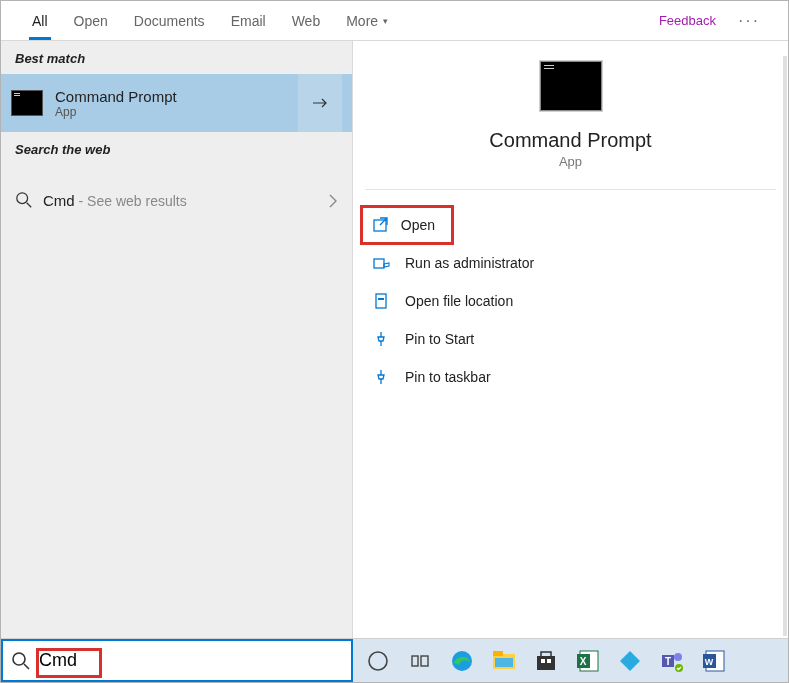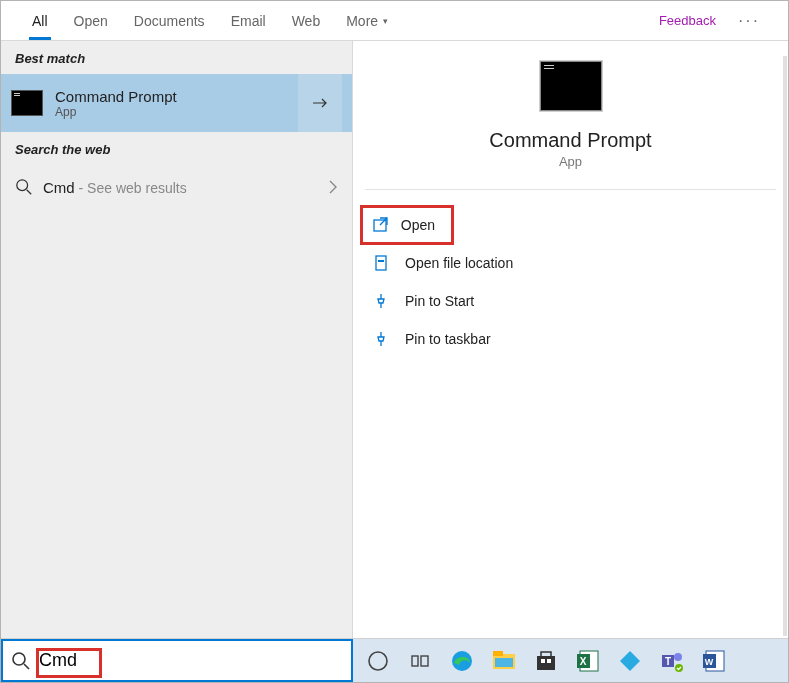--- a/index.html
+++ b/index.html
@@ -16,21 +16,21 @@
 .main { flex: 1; display: flex; overflow: hidden; }
 .left { width: 352px; background: #eeeeee; display: flex; flex-direction: column; border-right: 1px solid #d9d9d9; }
 .section-head { font-weight: 600; font-size: 13px; padding: 10px 14px 8px; color: #222; font-style: italic; }
 .best-match { background: #a8cbe6; display: flex; align-items: center; height: 58px; padding: 0 10px; cursor: pointer; }
 .bm-icon { width: 32px; height: 26px; background: #000; border: 1px solid #555; margin-right: 12px; position: relative; }
 .bm-icon::before { content:""; position:absolute; top:2px; left:2px; width:6px; height:1px; background:#ccc; box-shadow:0 2px 0 #ccc; }
 .bm-text { flex: 1; }
 .bm-title { font-size: 15px; color: #222; }
 .bm-sub { font-size: 12px; color: #555; }
 .bm-arrow { width: 44px; height: 58px; background: #b8d4e8; display:flex; align-items:center; justify-content:center; color:#333; font-size:18px;}
-.web-row { display:flex; align-items:center; height: 44px; padding: 0 14px; cursor:pointer; }
+.web-row { display:flex; align-items:flex-end; height: 44px; padding: 0 14px; cursor:pointer; }
 .web-row .srch { width:18px; height:18px; margin-right:10px; }
 .web-row .txt { flex:1; font-size:15px; color:#222;}
 .web-row .subt { color:#888; font-size:14px; }
 .web-row .chv { color:#888; font-size:16px; }
 .right { flex:1; background:#fff; display:flex; flex-direction:column; padding: 20px 0; align-items:stretch;}
 .preview { display:flex; flex-direction:column; align-items:center; padding-bottom:20px; border-bottom:1px solid #e3e3e3; margin: 0 12px 10px;}
 .preview-icon { width: 62px; height: 50px; background:#000; border:1px solid #888; outline:1px solid #d0d0d0; margin-bottom:18px; position:relative;}
 .preview-icon::before { content:""; position:absolute; top:3px; left:3px; width:10px; height:1px; background:#ccc; box-shadow:0 3px 0 #ccc; }
 .preview-title { font-size: 20px; color:#222; margin-bottom:2px;}
 .preview-sub { font-size:13px; color:#777;}
@@ -110,20 +110,29 @@
               <svg width="18" height="18" viewBox="0 0 18 18">
                 <rect x="2" y="4" width="12" height="11" stroke="#0078d4" fill="none" stroke-width="1.3"></rect>
                 <path d="M8 2h7v7M15 2L8 9" stroke="#0078d4" fill="none" stroke-width="1.3"></path>
               </svg>
             </span>
           <span>Open</span>
         </div>
         <div class="action">
           <span class="ic">
               <svg width="18" height="18" viewBox="0 0 18 18">
+                <rect x="2" y="5" width="10" height="9" stroke="#0078d4" fill="none" stroke-width="1.3"></rect>
+                <path d="M12 10l5-1v3l-5 1z" stroke="#0078d4" fill="none" stroke-width="1.1"></path>
+              </svg>
+            </span>
+          <span>Run as administrator</span>
+        </div>
+        <div class="action">
+          <span class="ic">
+              <svg width="18" height="18" viewBox="0 0 18 18">
                 <rect x="4" y="2" width="10" height="14" stroke="#0078d4" fill="none" stroke-width="1.3"></rect>
                 <rect x="6" y="6" width="6" height="2" fill="#0078d4"></rect>
               </svg>
             </span>
           <span>Open file location</span>
         </div>
         <div class="action">
           <span class="ic">
               <svg width="18" height="18" viewBox="0 0 18 18">
                 <path d="M9 2v5M6 7h6l-1 4H7z M9 11v5" stroke="#0078d4" fill="none" stroke-width="1.3"></path>

